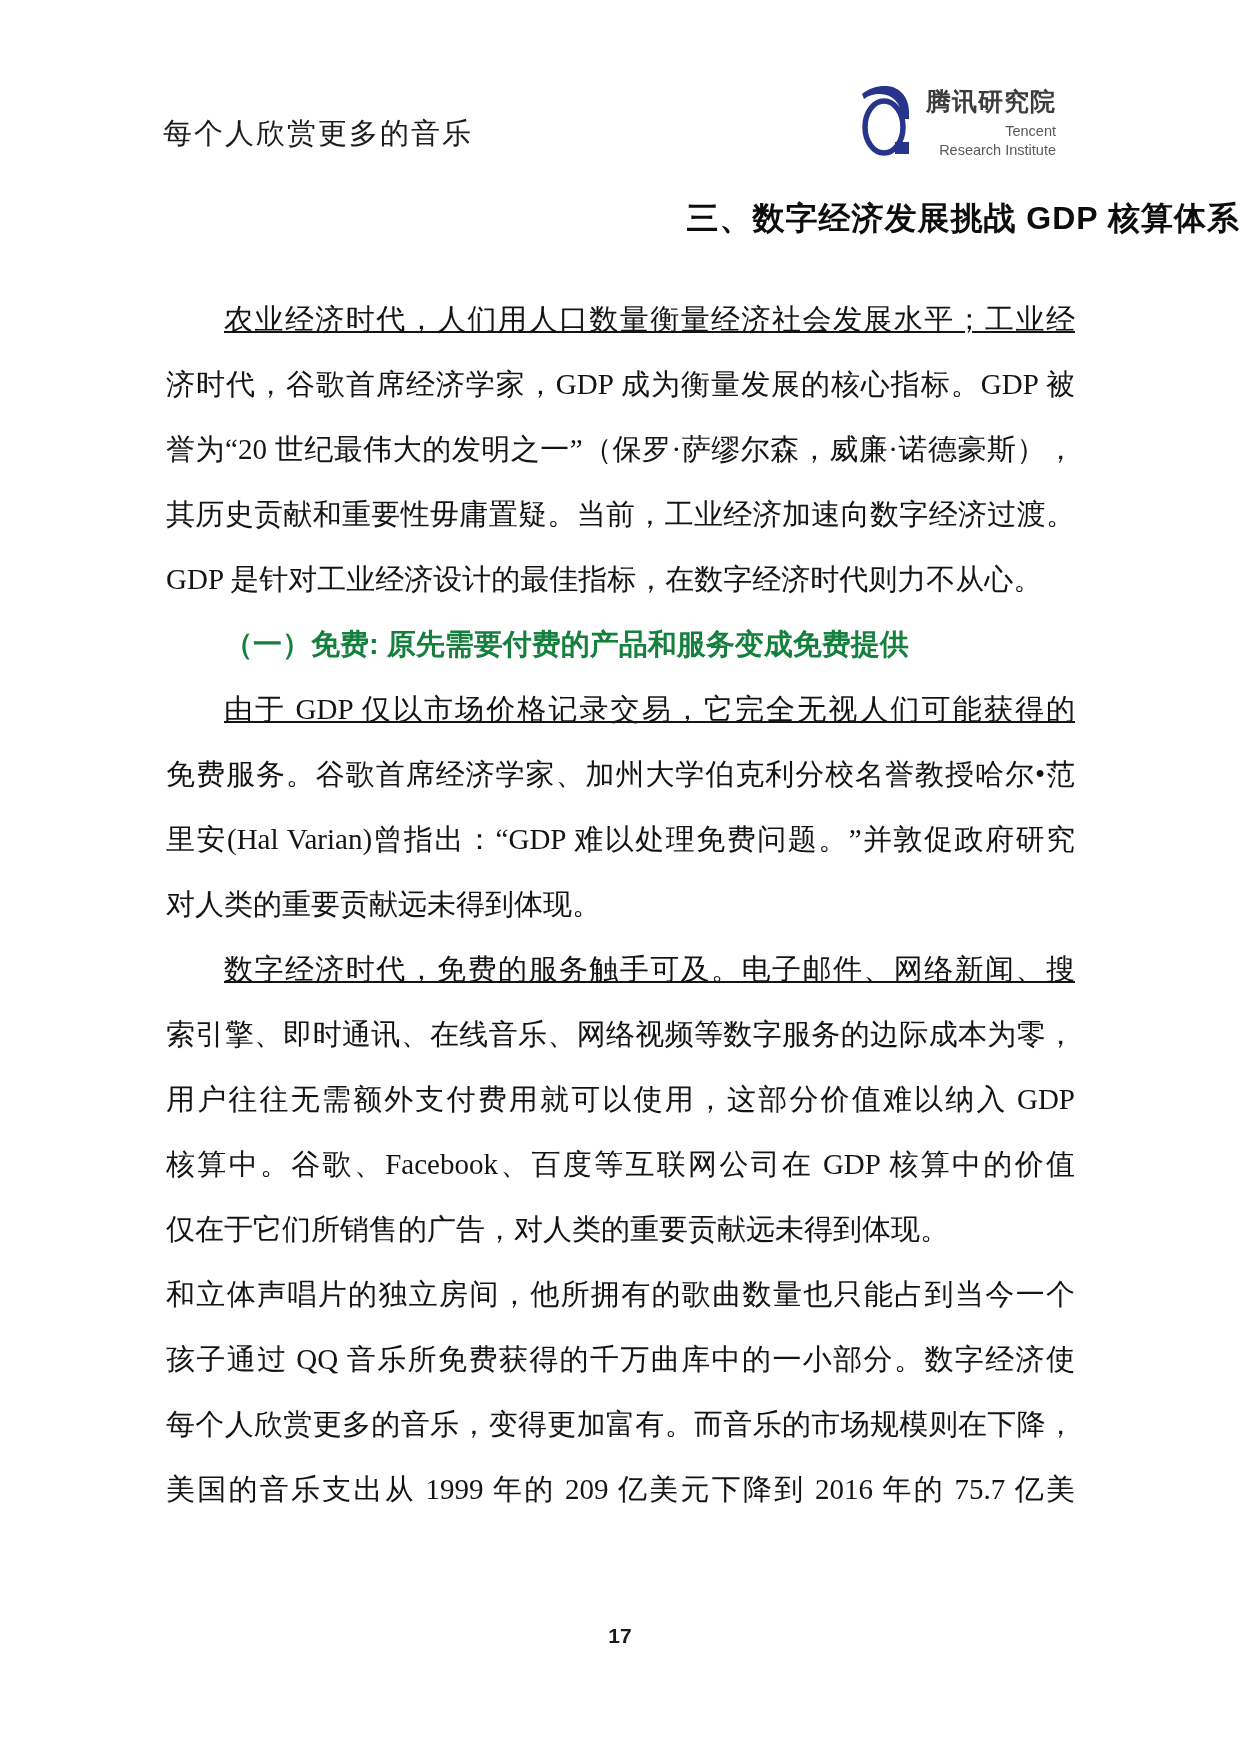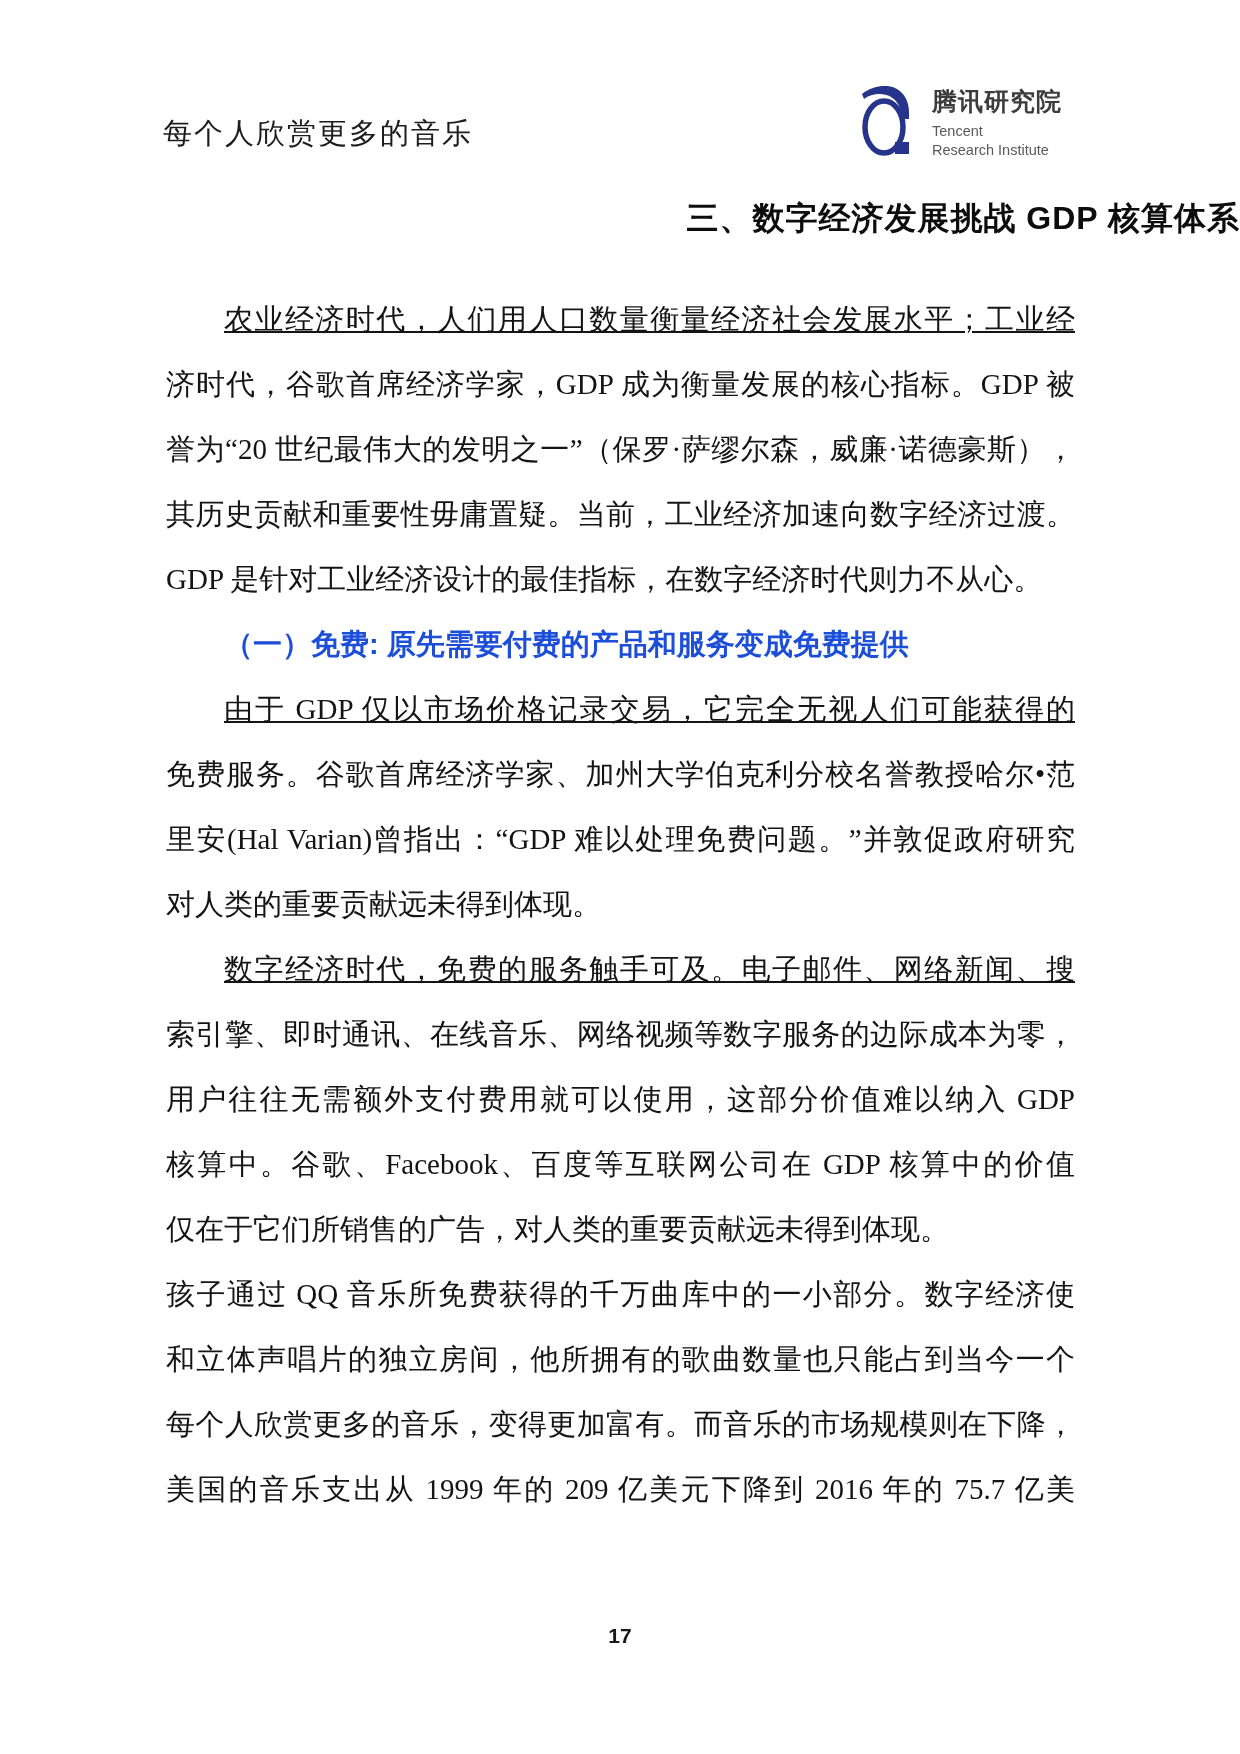--- a/index.html
+++ b/index.html
@@ -25,21 +25,21 @@
     white-space: nowrap;
   }
   .logo-wrap {
     position: absolute;
     left: 862px;
     top: 84px;
     display: flex;
     align-items: flex-start;
   }
   .logo-mark { width: 48px; height: 74px; display: block; }
-  .logo-text { margin-left: 22px; padding-top: 2px; font-family: "Liberation Sans", "DejaVu Sans", sans-serif; }
+  .logo-text { margin-left: 16px; padding-top: 2px; font-family: "Liberation Sans", "DejaVu Sans", sans-serif; text-align: right; }
   .logo-cn {
     font-size: 25px;
     font-weight: 600;
     letter-spacing: 1px;
     color: #3c3c3c;
     line-height: 30px;
     white-space: nowrap;
   }
   .logo-en {
     font-size: 14.5px;
@@ -80,21 +80,21 @@
   }
   .bodyline.first { text-indent: 58px; text-decoration: underline; }
   .bodyline.noj { text-align-last: left; }
   .subsection-heading {
     font-family: "Liberation Sans", "DejaVu Sans", sans-serif;
     font-weight: bold;
     font-size: 29px;
     line-height: 65px;
     height: 65px;
     padding-left: 58px;
-    color: #1d4ed8;
+    color: #15803d;
     white-space: nowrap;
   }
   
   .page-number {
     position: absolute;
     left: 0;
     top: 1624px;
     width: 100%;
     text-align: center;
     font-family: "Liberation Sans", "DejaVu Sans", sans-serif;
@@ -148,22 +148,22 @@
 
     <div>
       <div class="bodyline first">数字经济时代，免费的服务触手可及。电子邮件、网络新闻、搜</div>
       <div class="bodyline">索引擎、即时通讯、在线音乐、网络视频等数字服务的边际成本为零，</div>
       <div class="bodyline">用户往往无需额外支付费用就可以使用，这部分价值难以纳入 GDP</div>
       <div class="bodyline">核算中。谷歌、Facebook、百度等互联网公司在 GDP 核算中的价值</div>
       <div class="bodyline noj">仅在于它们所销售的广告，对人类的重要贡献远未得到体现。</div>
     </div>
 
     <div>
+      <div class="bodyline">和立体声唱片的独立房间，他所拥有的歌曲数量也只能占到当今一个</div>
       <div class="bodyline">孩子通过 QQ 音乐所免费获得的千万曲库中的一小部分。数字经济使</div>
-      <div class="bodyline">和立体声唱片的独立房间，他所拥有的歌曲数量也只能占到当今一个</div>
       <div class="bodyline">每个人欣赏更多的音乐，变得更加富有。而音乐的市场规模则在下降，</div>
       <div class="bodyline">美国的音乐支出从 1999 年的 209 亿美元下降到 2016 年的 75.7 亿美</div>
     </div>
 
   </div>
 
   <div class="page-number">17</div>
 
 </div>
 

